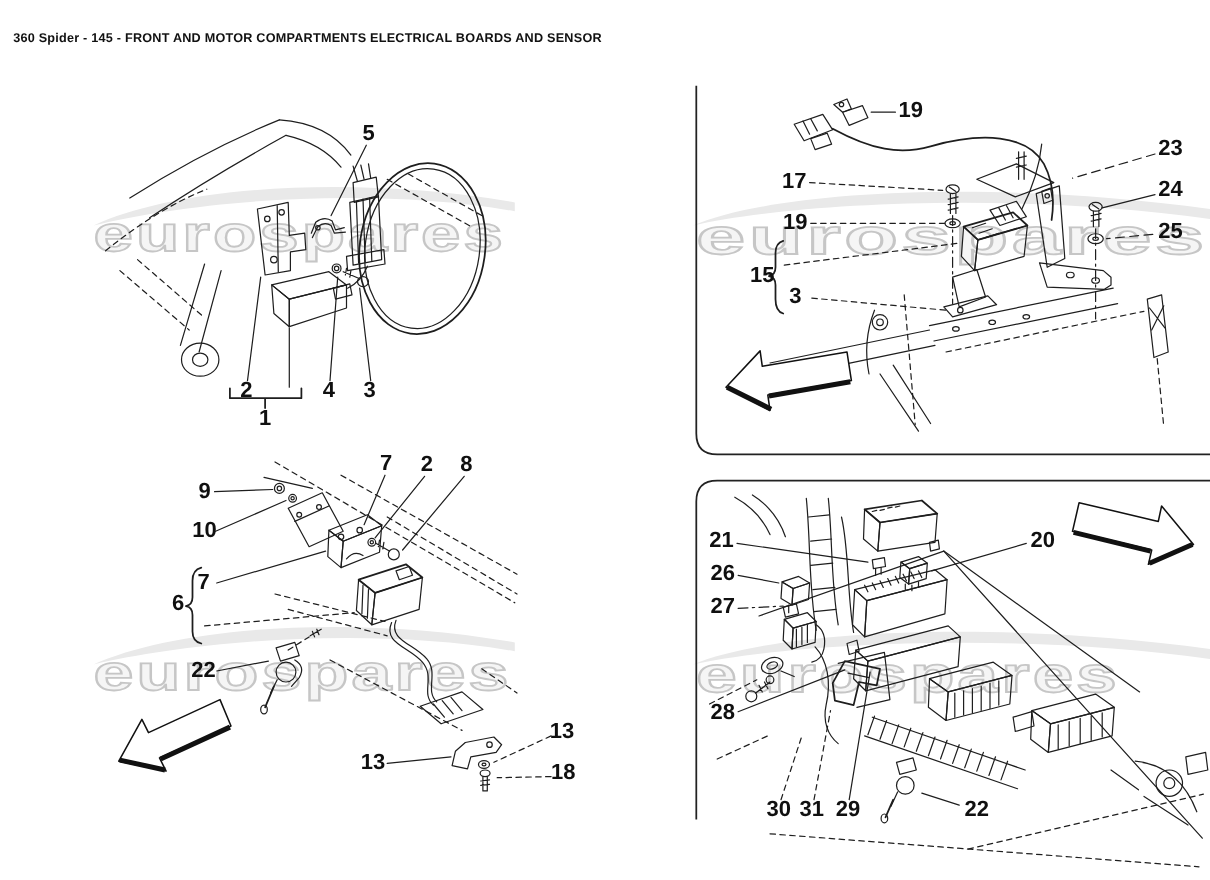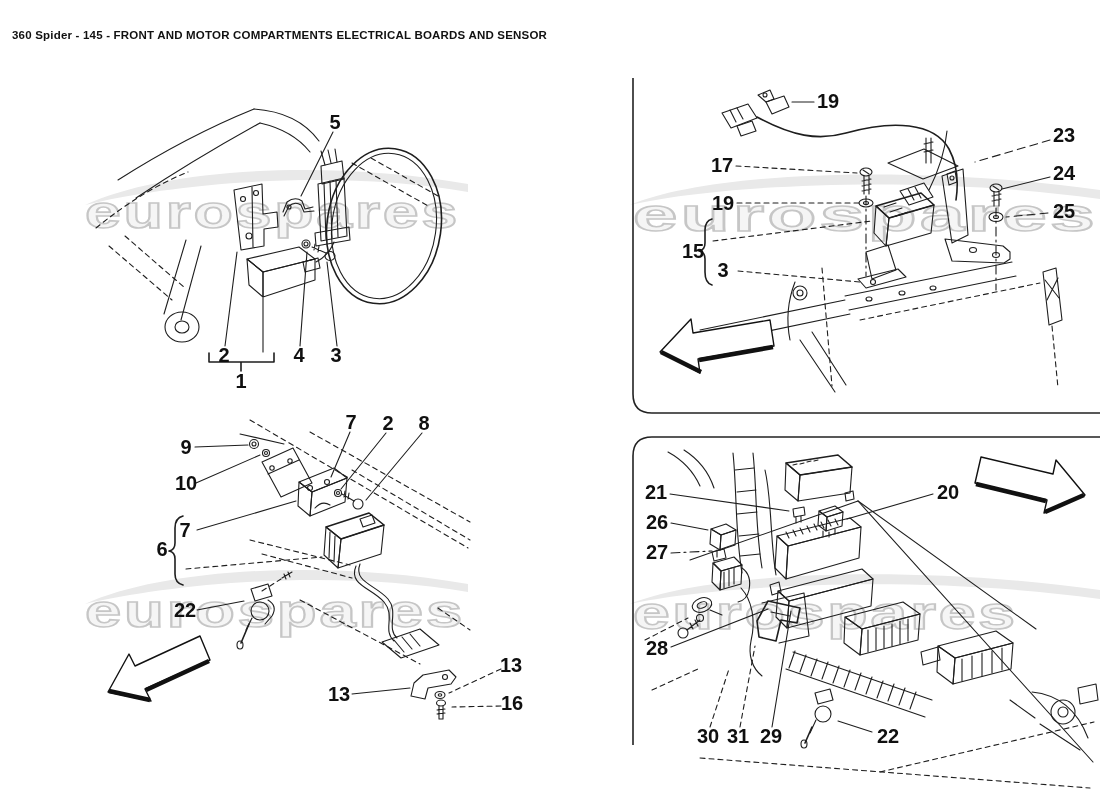--- a/index.html
+++ b/index.html
@@ -383,21 +383,21 @@
     <div class="callout" style="left:186px;top:447px">9</div>
     <div class="callout" style="left:186px;top:483px">10</div>
     <div class="callout" style="left:351px;top:422px">7</div>
     <div class="callout" style="left:388px;top:423px">2</div>
     <div class="callout" style="left:424px;top:423px">8</div>
     <div class="callout" style="left:185px;top:530px">7</div>
     <div class="callout" style="left:162px;top:549px">6</div>
     <div class="callout" style="left:185px;top:610px">22</div>
     <div class="callout" style="left:339px;top:694px">13</div>
     <div class="callout" style="left:511px;top:665px">13</div>
-    <div class="callout" style="left:512px;top:703px">16</div>
+    <div class="callout" style="left:512px;top:703px">18</div>
 
     <div class="callout" style="left:656px;top:492px">21</div>
     <div class="callout" style="left:657px;top:522px">26</div>
     <div class="callout" style="left:657px;top:552px">27</div>
     <div class="callout" style="left:657px;top:648px">28</div>
     <div class="callout" style="left:708px;top:736px">30</div>
     <div class="callout" style="left:738px;top:736px">31</div>
     <div class="callout" style="left:771px;top:736px">29</div>
     <div class="callout" style="left:888px;top:736px">22</div>
     <div class="callout" style="left:948px;top:492px">20</div>

